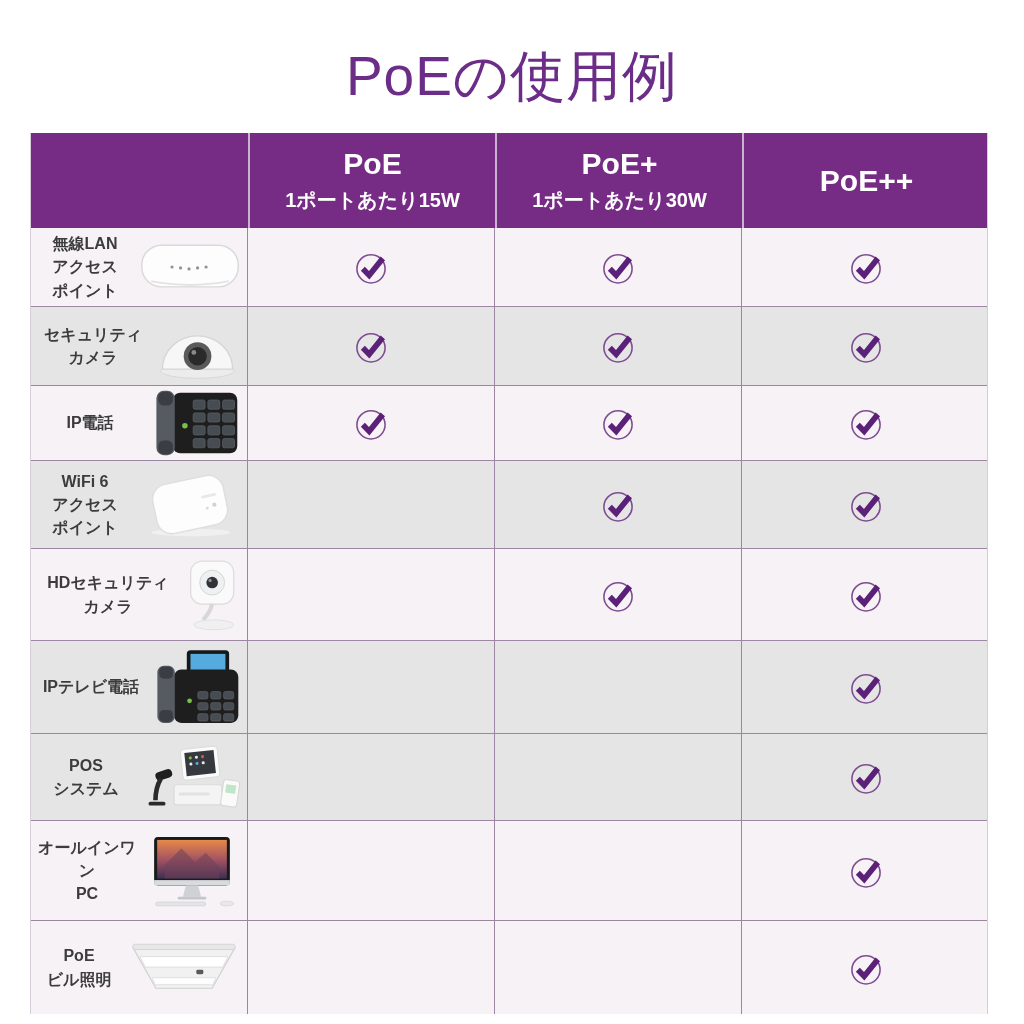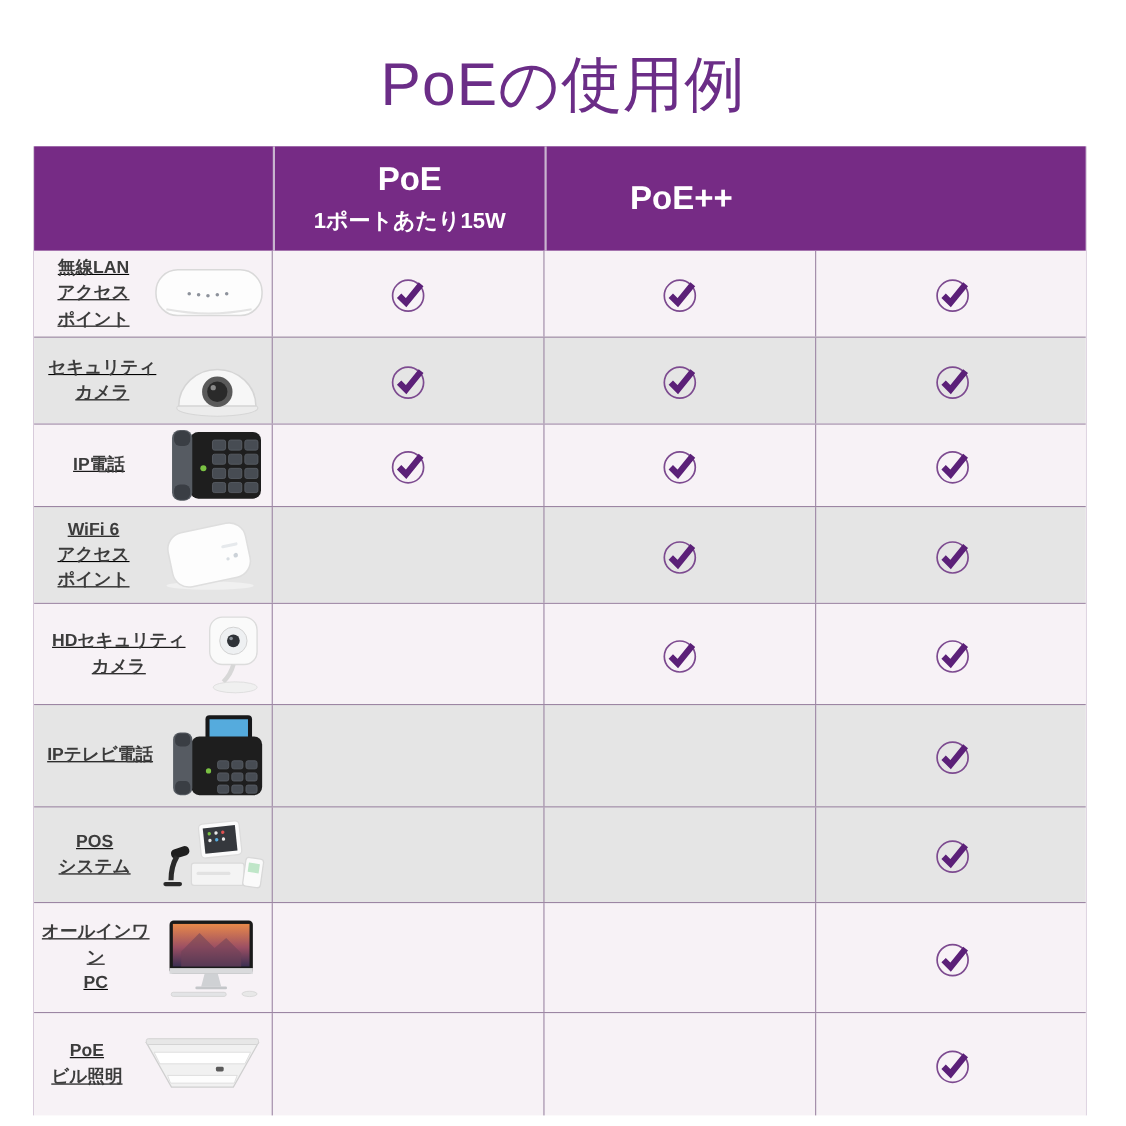--- a/index.html
+++ b/index.html
@@ -31,21 +31,21 @@
     align-items:center;justify-content:center;gap:6px;}
   .header-row > .corner{flex:0 0 217px;}
   .header-row > div + div{border-left:2px solid var(--header-divider);}
   .h-label{color:var(--header-text);font-size:30px;font-weight:700;}
   .h-sub{color:var(--header-text);font-size:20px;font-weight:700;}
   .row{display:flex;background:#e5e5e5;}
   .row.alt{background:var(--row-alt-bg);}
   .row + .row{border-top:1px solid var(--grid-line);}
   .row > div{flex:0 0 247px;display:flex;align-items:center;justify-content:center;}
   .row > div:not(:last-child){border-right:1px solid var(--grid-line);}
-  .label-cell{flex:0 0 217px !important;gap:4px;padding:16px 5px;text-decoration:underline;}
+  .label-cell{flex:0 0 217px !important;gap:4px;padding:16px 5px;}
   .row-label{
     flex:1;text-align:center;color:var(--label-text);
     font-size:16px;font-weight:700;line-height:1.45;white-space:pre-line;
   }
   .row-icon{flex:0 0 auto;display:flex;align-items:center;justify-content:center;}
   .check{display:inline-flex;width:40px;height:40px;}
 </style>
 </head>
 <body>
 
@@ -53,20 +53,24 @@
 
   <h1 class="title">PoEの使用例</h1>
 
   <div class="table">
 
     <div class="header-row">
       <div class="corner"></div>
       <div>
         <div class="h-label">PoE</div>
         <div class="h-sub">1ポートあたり15W</div>
+      </div>
+      <div>
+        <div class="h-label">PoE+</div>
+        <div class="h-sub">1ポートあたり30W</div>
       </div>
       <div>
         <div class="h-label">PoE++</div>
       </div>
     </div>
 
     <div class="row alt" style="height:78px">
       <div class="label-cell">
         <span class="row-label">無線LAN
 アクセス

